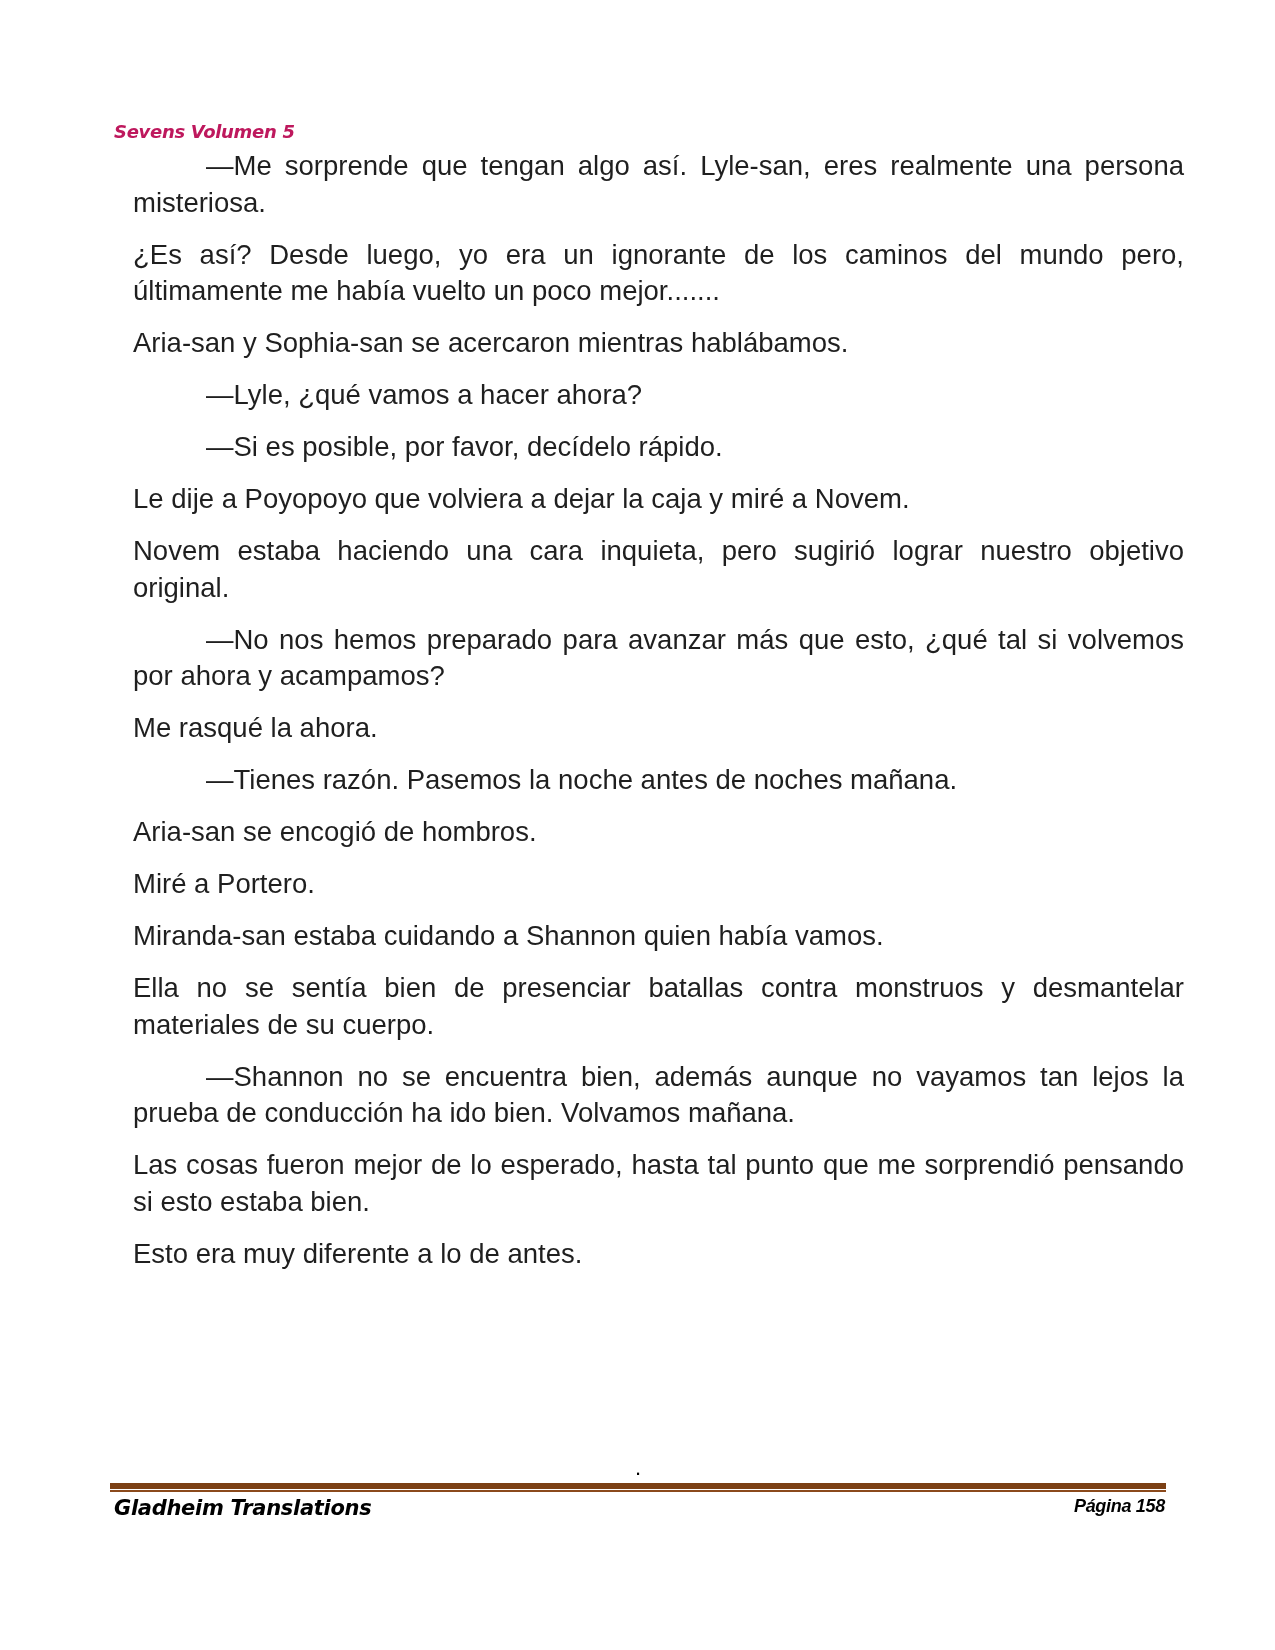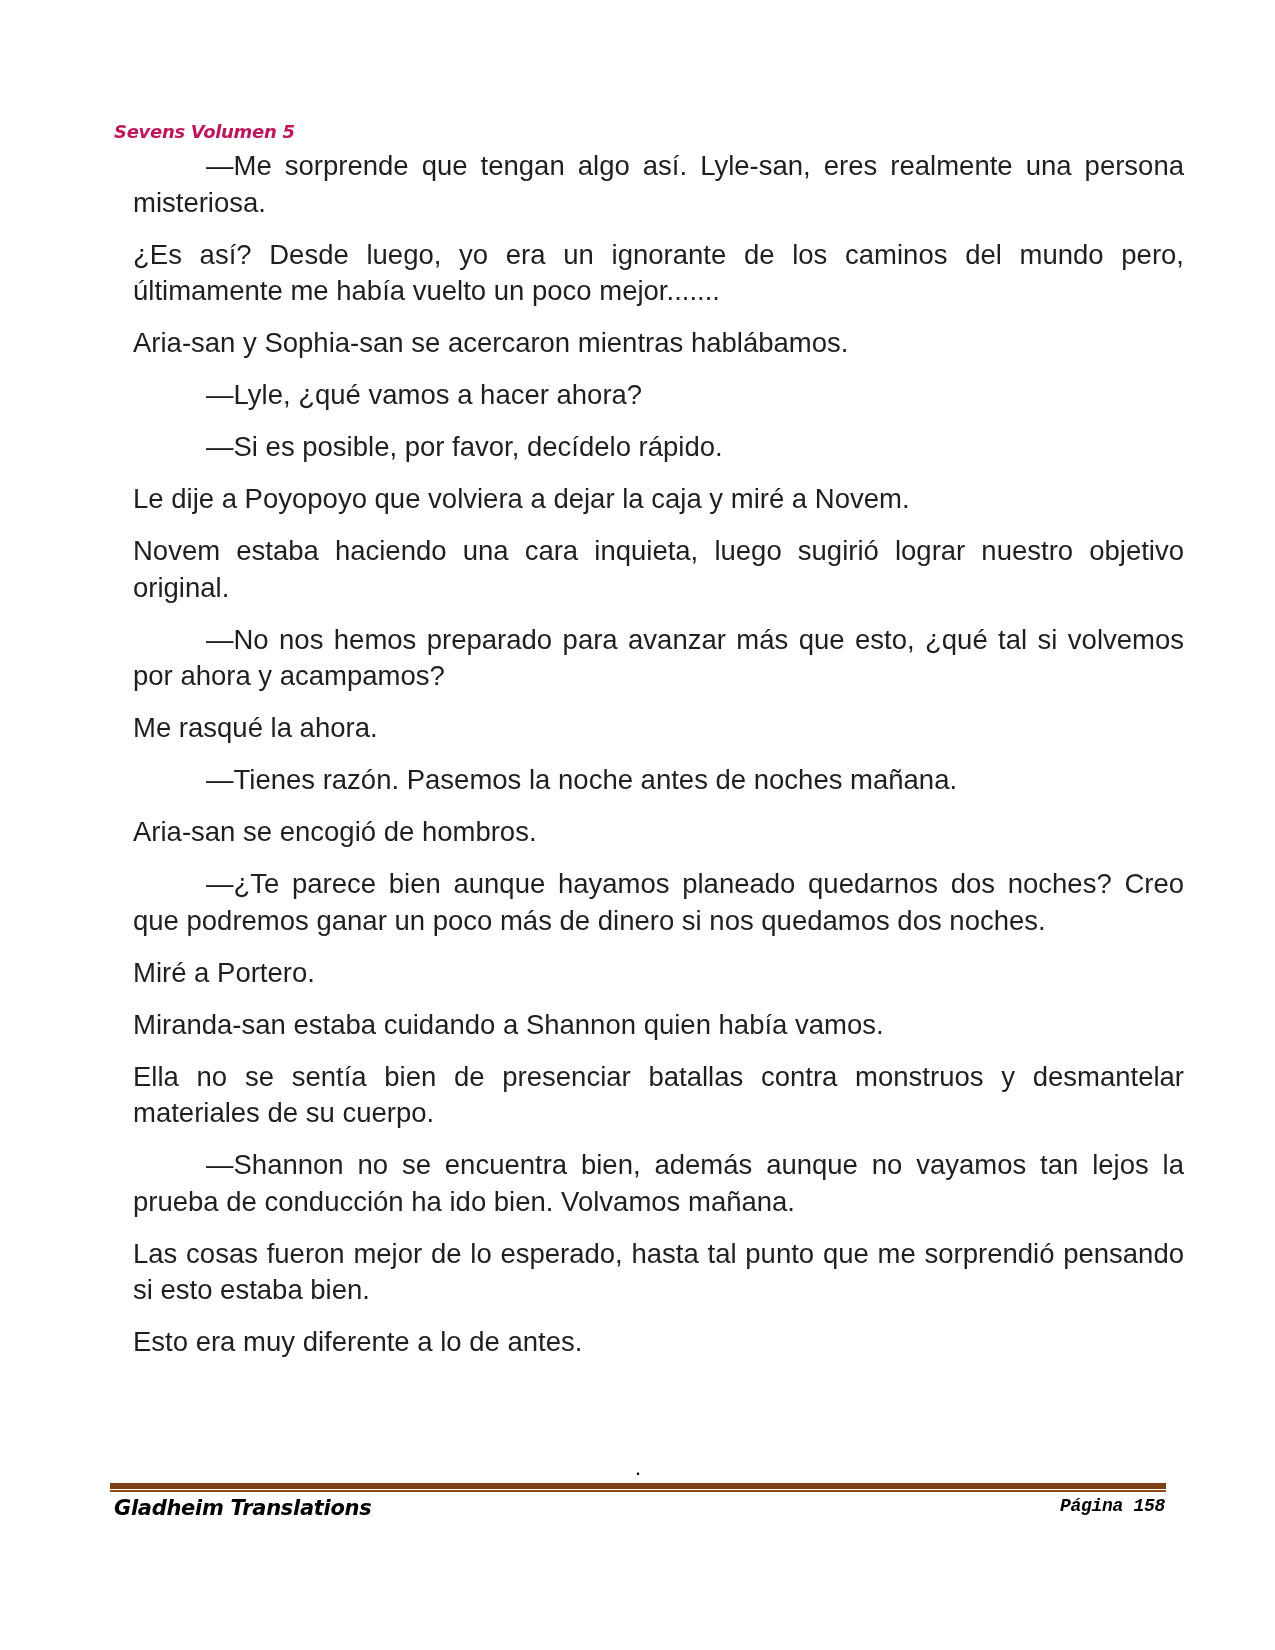--- a/index.html
+++ b/index.html
@@ -76,46 +76,45 @@
     font-weight: bold;
     font-style: italic;
     font-size: 21px;
     letter-spacing: -0.3px;
     color: #000;
   }
   .footer-right {
     position: absolute;
     right: 110px;
     top: 1496px;
-    font-family: Liberation Mono, monospace;
+    font-family: Liberation Sans, sans-serif;
     font-weight: bold;
     font-style: italic;
     font-size: 18px;
     letter-spacing: -0.3px;
     color: #000;
   }
 </style>
 </head>
 <body>
 
 <div class="page-header">Sevens Volumen 5</div>
 
 <div class="body-text">
   <p class="para dialogue">—Me sorprende que tengan algo así. Lyle-san, eres realmente una persona misteriosa.</p>
   <p class="para">¿Es así? Desde luego, yo era un ignorante de los caminos del mundo pero, últimamente me había vuelto un poco mejor.......</p>
   <p class="para">Aria-san y Sophia-san se acercaron mientras hablábamos.</p>
   <p class="para dialogue">—Lyle, ¿qué vamos a hacer ahora?</p>
   <p class="para dialogue">—Si es posible, por favor, decídelo rápido.</p>
   <p class="para">Le dije a Poyopoyo que volviera a dejar la caja y miré a Novem.</p>
-  <p class="para">Novem estaba haciendo una cara inquieta, luego sugirió lograr nuestro objetivo original.</p>
+  <p class="para">Novem estaba haciendo una cara inquieta, pero sugirió lograr nuestro objetivo original.</p>
   <p class="para dialogue">—No nos hemos preparado para avanzar más que esto, ¿qué tal si volvemos por ahora y acampamos?</p>
   <p class="para">Me rasqué la ahora.</p>
   <p class="para dialogue">—Tienes razón. Pasemos la noche antes de noches mañana.</p>
   <p class="para">Aria-san se encogió de hombros.</p>
-  <p class="para dialogue">—¿Te parece bien aunque hayamos planeado quedarnos dos noches? Creo que podremos ganar un poco más de dinero si nos quedamos dos noches.</p>
   <p class="para">Miré a Portero.</p>
   <p class="para">Miranda-san estaba cuidando a Shannon quien había vamos.</p>
   <p class="para">Ella no se sentía bien de presenciar batallas contra monstruos y desmantelar materiales de su cuerpo.</p>
   <p class="para dialogue">—Shannon no se encuentra bien, además aunque no vayamos tan lejos la prueba de conducción ha ido bien. Volvamos mañana.</p>
   <p class="para">Las cosas fueron mejor de lo esperado, hasta tal punto que me sorprendió pensando si esto estaba bien.</p>
   <p class="para">Esto era muy diferente a lo de antes.</p>
 </div>
 
 <div class="page-dot">.</div>
 

